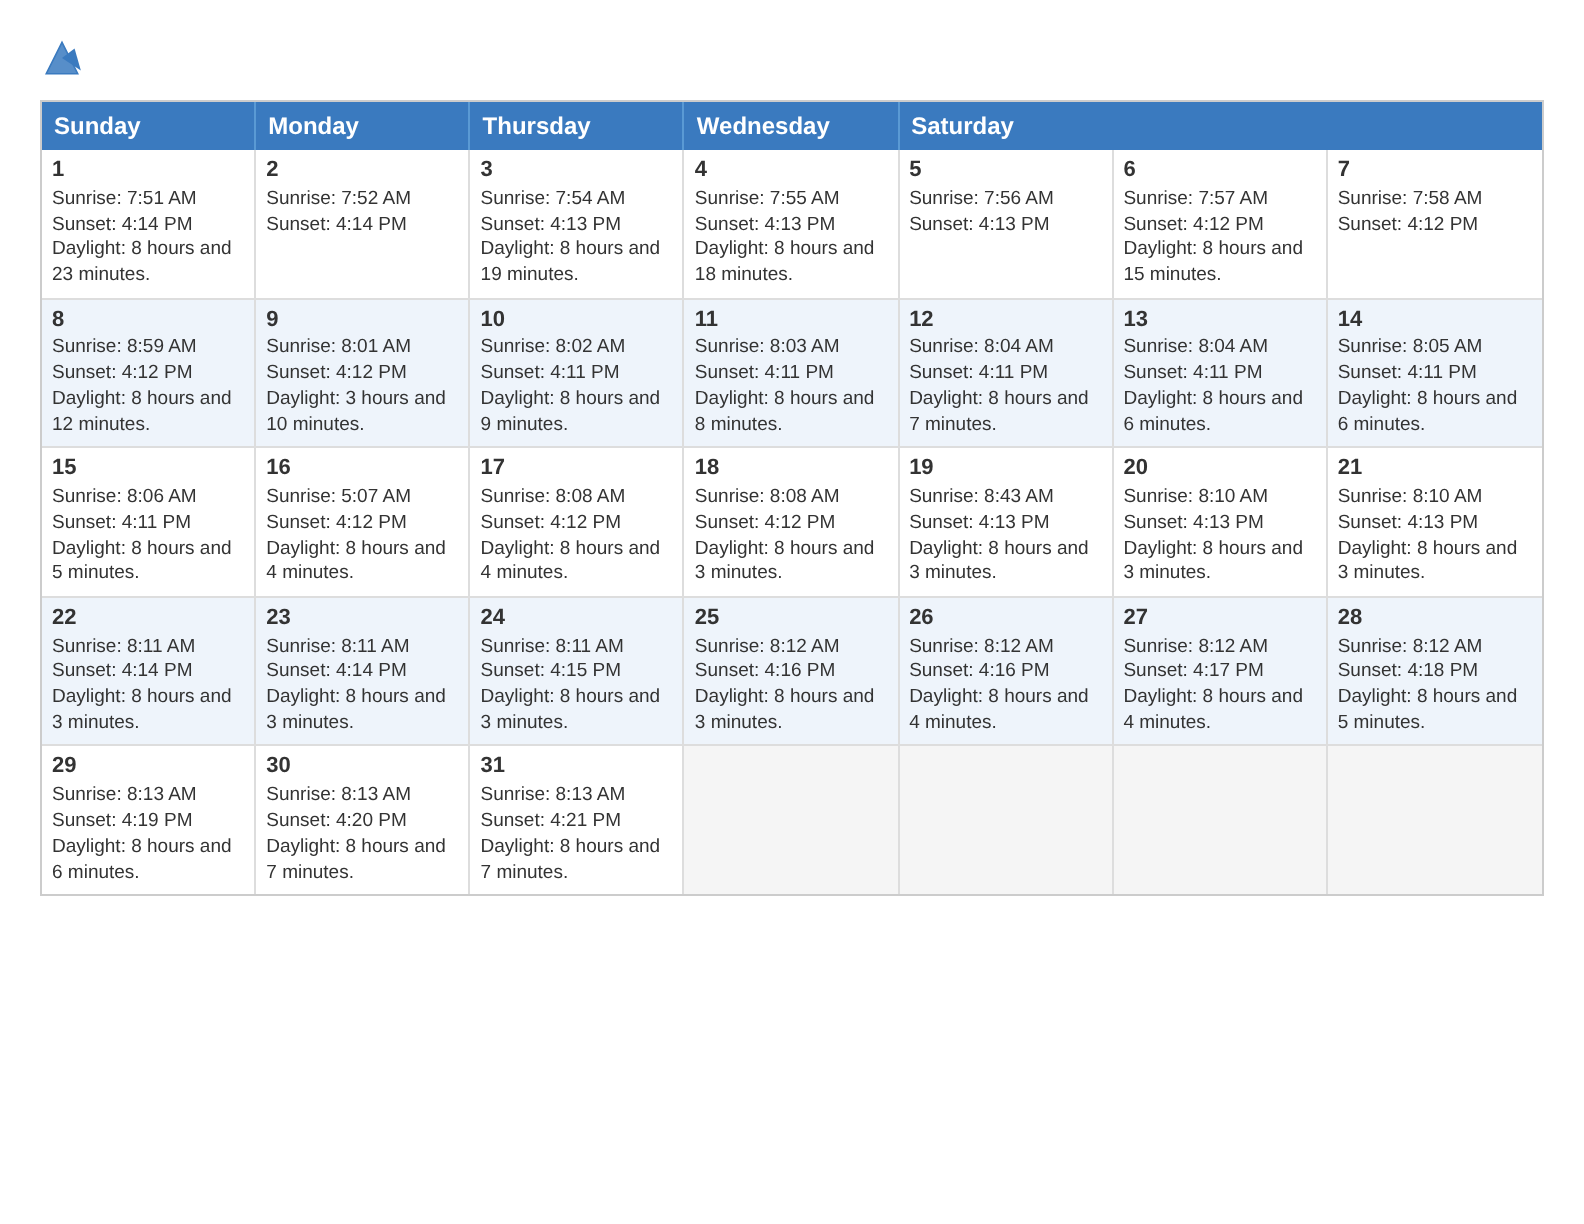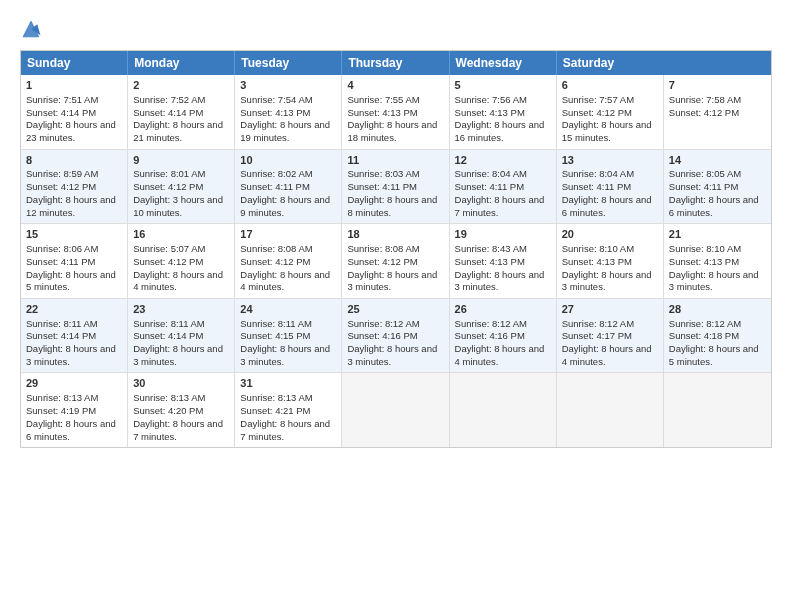--- a/index.html
+++ b/index.html
@@ -130,32 +130,31 @@
     <div class="title-block">
       <div class="month-title"></div>
       <div class="location"></div>
     </div>
   </div>
 
   <div class="calendar">
     <div class="cal-header">
     <div class="cal-header-cell">Sunday</div>
         <div class="cal-header-cell">Monday</div>
-        <div class="cal-header-cell">Tuesday</div>
         <div class="cal-header-cell">Thursday</div>
         <div class="cal-header-cell">Wednesday</div>
         <div class="cal-header-cell">Saturday</div>
       </div>
     <div class="cal-body">
     <div class="cal-row">
           <div class="cal-cell"><span class="day-num">1</span><span>Sunrise: 7:51 AM</span><br><span>Sunset: 4:14 PM</span><br><span>Daylight: 8 hours and 23 minutes.</span></div>
-          <div class="cal-cell"><span class="day-num">2</span><span>Sunrise: 7:52 AM</span><br><span>Sunset: 4:14 PM</span><br><span>Daylight: 8 hours and 21 minutes.</span></div>
+          <div class="cal-cell"><span class="day-num">2</span><span>Sunrise: 7:52 AM</span><br><span>Sunset: 4:14 PM</span><br></div>
           <div class="cal-cell"><span class="day-num">3</span><span>Sunrise: 7:54 AM</span><br><span>Sunset: 4:13 PM</span><br><span>Daylight: 8 hours and 19 minutes.</span></div>
           <div class="cal-cell"><span class="day-num">4</span><span>Sunrise: 7:55 AM</span><br><span>Sunset: 4:13 PM</span><br><span>Daylight: 8 hours and 18 minutes.</span></div>
-          <div class="cal-cell"><span class="day-num">5</span><span>Sunrise: 7:56 AM</span><br><span>Sunset: 4:13 PM</span><br><span>Daylight: 8 hours and 16 minutes.</span></div>
+          <div class="cal-cell"><span class="day-num">5</span><span>Sunrise: 7:56 AM</span><br><span>Sunset: 4:13 PM</span><br></div>
           <div class="cal-cell"><span class="day-num">6</span><span>Sunrise: 7:57 AM</span><br><span>Sunset: 4:12 PM</span><br><span>Daylight: 8 hours and 15 minutes.</span></div>
           <div class="cal-cell"><span class="day-num">7</span><span>Sunrise: 7:58 AM</span><br><span>Sunset: 4:12 PM</span><br></div>
         </div>
         <div class="cal-row alt-row">
           <div class="cal-cell"><span class="day-num">8</span><span>Sunrise: 8:59 AM</span><br><span>Sunset: 4:12 PM</span><br><span>Daylight: 8 hours and 12 minutes.</span></div>
           <div class="cal-cell"><span class="day-num">9</span><span>Sunrise: 8:01 AM</span><br><span>Sunset: 4:12 PM</span><br><span>Daylight: 3 hours and 10 minutes.</span></div>
           <div class="cal-cell"><span class="day-num">10</span><span>Sunrise: 8:02 AM</span><br><span>Sunset: 4:11 PM</span><br><span>Daylight: 8 hours and 9 minutes.</span></div>
           <div class="cal-cell"><span class="day-num">11</span><span>Sunrise: 8:03 AM</span><br><span>Sunset: 4:11 PM</span><br><span>Daylight: 8 hours and 8 minutes.</span></div>
           <div class="cal-cell"><span class="day-num">12</span><span>Sunrise: 8:04 AM</span><br><span>Sunset: 4:11 PM</span><br><span>Daylight: 8 hours and 7 minutes.</span></div>
           <div class="cal-cell"><span class="day-num">13</span><span>Sunrise: 8:04 AM</span><br><span>Sunset: 4:11 PM</span><br><span>Daylight: 8 hours and 6 minutes.</span></div>

